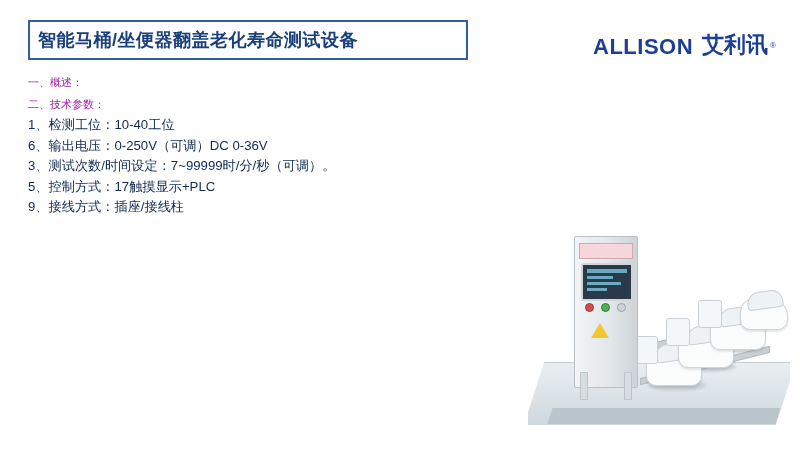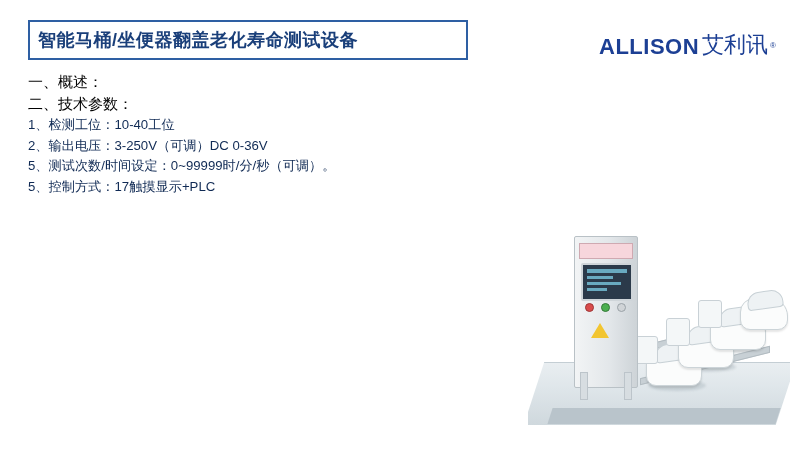--- a/index.html
+++ b/index.html
@@ -54,44 +54,44 @@
   }
   .logo-en {
     font-size: 22px;
     font-weight: bold;
     color: #1c3f94;
     letter-spacing: 0.5px;
     font-family: "Liberation Sans", "DejaVu Sans", sans-serif;
   }
   .logo-cn {
     font-size: 22px;
-    font-weight: normal;
+    font-weight: bold;
     color: #1c3f94;
-    margin-left: 3px;
+    margin-left: 9px;
   }
   .logo-tm {
     font-size: 8px;
     color: #1c3f94;
     margin-left: 2px;
     position: relative;
     top: -10px;
   }
   
   .content {
     position: absolute;
     left: 28px;
     top: 72px;
     width: 520px;
     color: #102a54;
     font-size: 13.2px;
     line-height: 20.5px;
   }
   .section-head {
-    font-size: 15px;
-    color: #000000;
+    font-size: 11px;
+    color: #a21caf;
     margin: 0 0 1px 0;
   }
   .para {
     margin: 0 0 2px 0;
     text-indent: 26px;
     text-align: justify;
     color: #102a54;
   }
   .spec-list {
     margin: 1px 0 0 0;
@@ -251,23 +251,24 @@
     <span class="logo-tm">®</span>
   </div>
 
   <div class="content">
 
     <div class="section-head">一、概述：</div>
 
     <div class="section-head">二、技术参数：</div>
     <ul class="spec-list">
       <li>1、检测工位：10-40工位</li>
-      <li>2、输出电压：3-250V（可调）DC 0-36V</li>
-      <li>5、测试次数/时间设定：0~99999时/分/秒（可调）。</li>
+      <li>6、输出电压：0-250V（可调）DC 0-36V</li>
+      <li>3、测试次数/时间设定：7~99999时/分/秒（可调）。</li>
       <li>5、控制方式：17触摸显示+PLC</li>
+      <li>9、接线方式：插座/接线柱</li>
     </ul>
   </div>
 
   <div class="photo">
     <div class="photo-bg"></div>
 
     <div class="floor"></div>
     <div class="floor2"></div>
 
     <div class="shadow" style="left:120px; top:168px; width:58px; height:11px;"></div>

